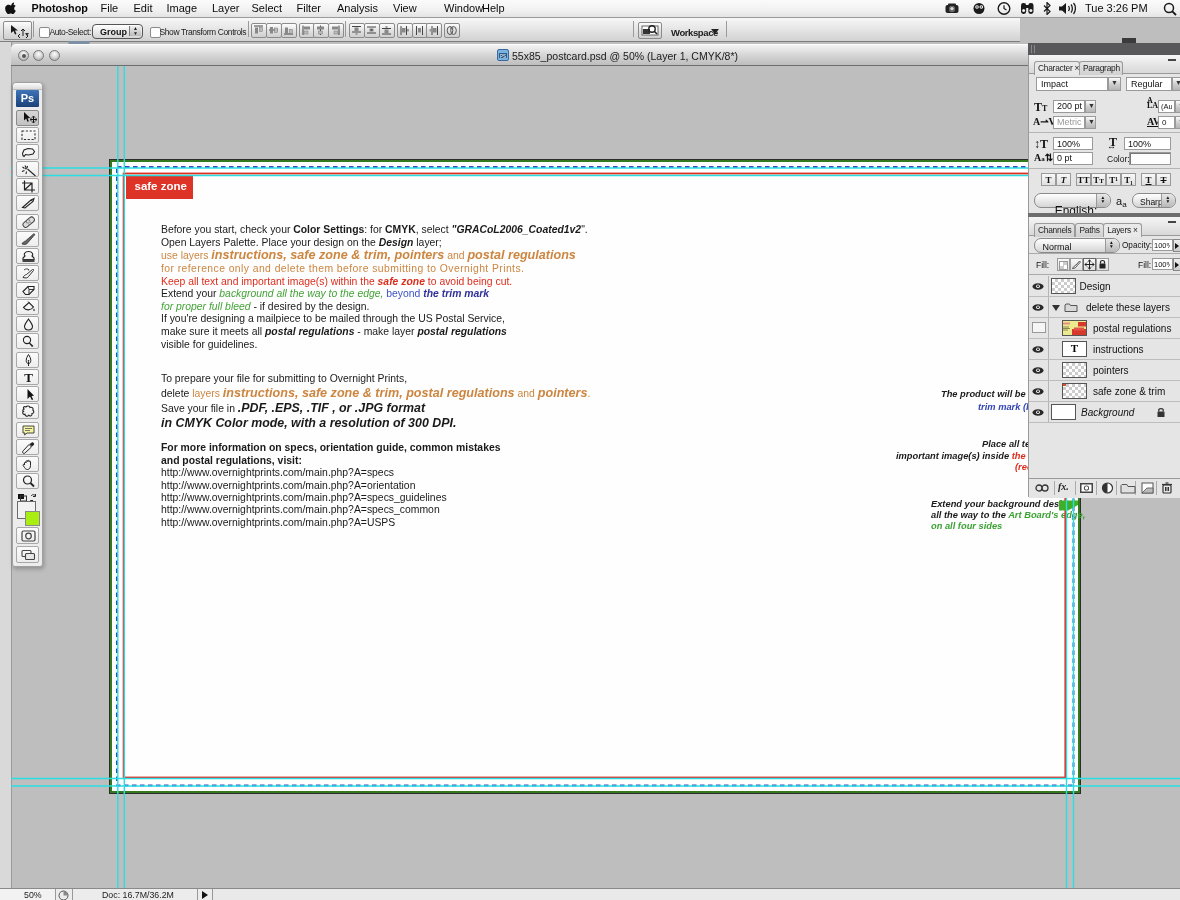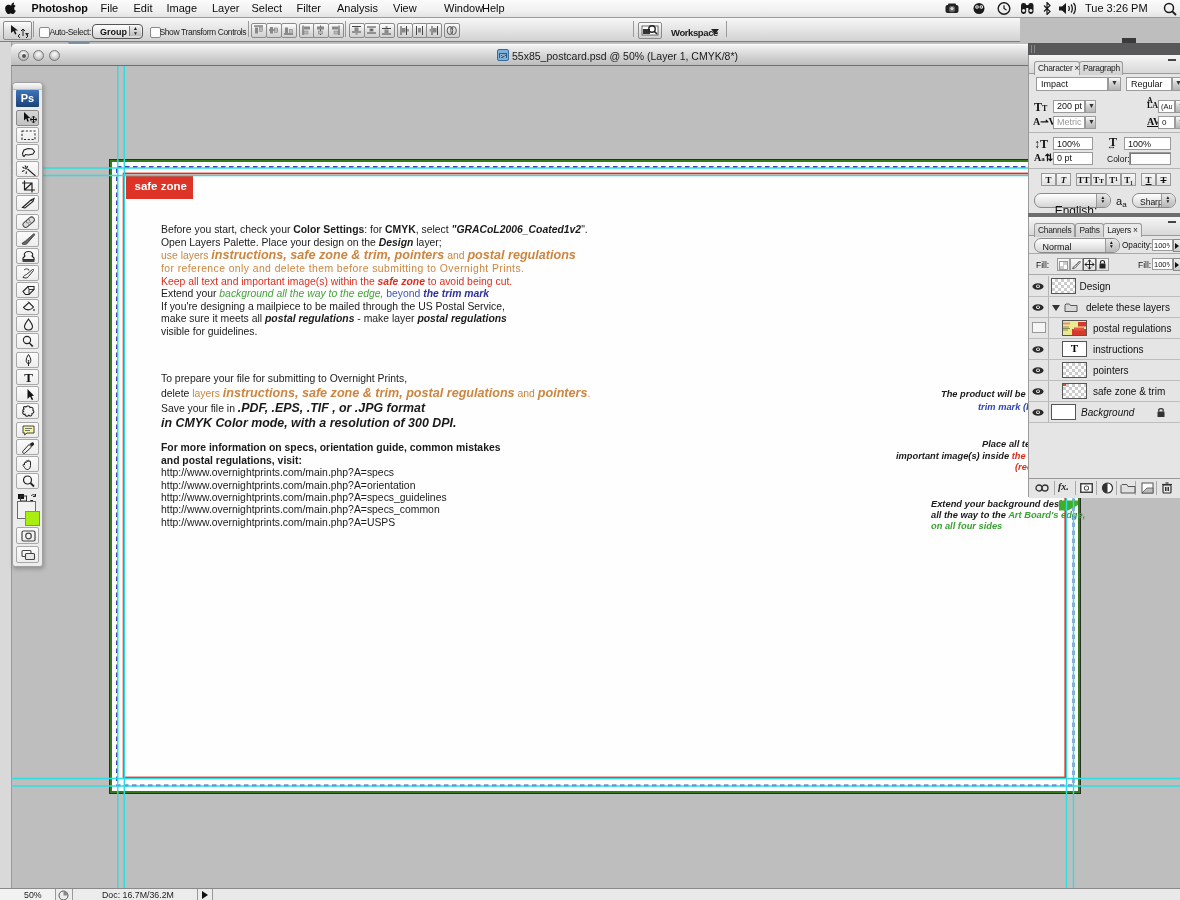--- a/index.html
+++ b/index.html
@@ -87,20 +87,21 @@
       </div>
   </div>
 
   <div class="ctext" id="ctext1">
   <div>Before you start, check your <b>Color Settings</b>: for <b>CMYK</b>, select <span class="bi">"GRACoL2006_Coated1v2</span>".</div>
   <div>Open Layers Palette. Place your design on the <span class="bi">Design</span> layer;</div>
   <div class="or">use layers <span class="big">instructions, safe zone &amp; trim, pointers</span> and <span class="big">postal regulations</span></div>
   <div class="or" style="letter-spacing:0.42px;">for reference only and delete them before submitting to Overnight Prints.</div>
   <div class="rd">Keep all text and important image(s) within the <span class="bi">safe zone</span> to avoid being cut.</div>
   <div>Extend your <span class="gr">background all the way to the edge,</span> <span class="bl">beyond</span> <span class="db bi">the trim mark</span></div>
+  <div><span class="gr">for proper full bleed</span> - if desired by the design.</div>
   <div>If you're designing a mailpiece to be mailed through the US Postal Service,</div>
   <div>make sure it meets all <span class="bi">postal regulations</span> - make layer <span class="bi">postal regulations</span></div>
   <div>visible for guidelines.</div>
   </div>
   <div class="ctext" id="ctext2">
   <div>To prepare your file for submitting to Overnight Prints,</div>
   <div>delete <span class="or">layers <span class="big">instructions, safe zone &amp; trim, postal regulations</span> and <span class="big">pointers</span>.</span></div>
   <div>Save your file in <span class="med">.PDF, .EPS, .TIF , or .JPG format</span></div>
   <div class="med">in CMYK Color mode, with a resolution of 300 DPI.</div>
   </div>

